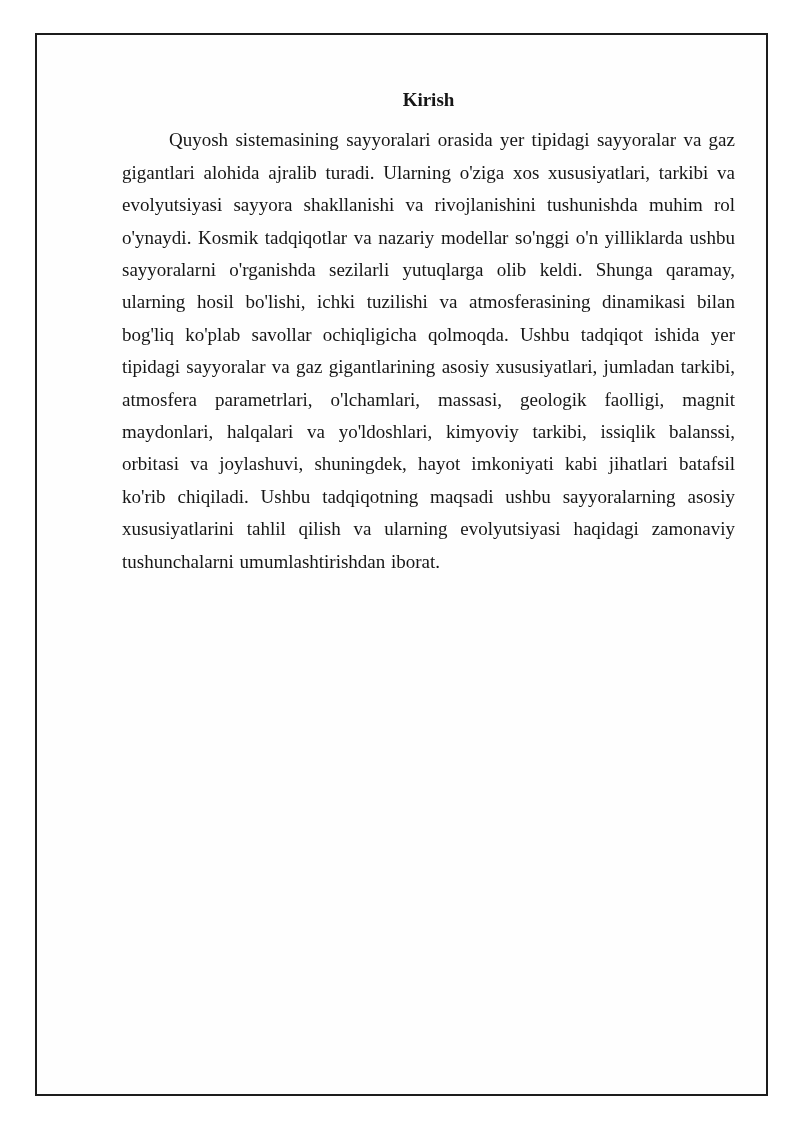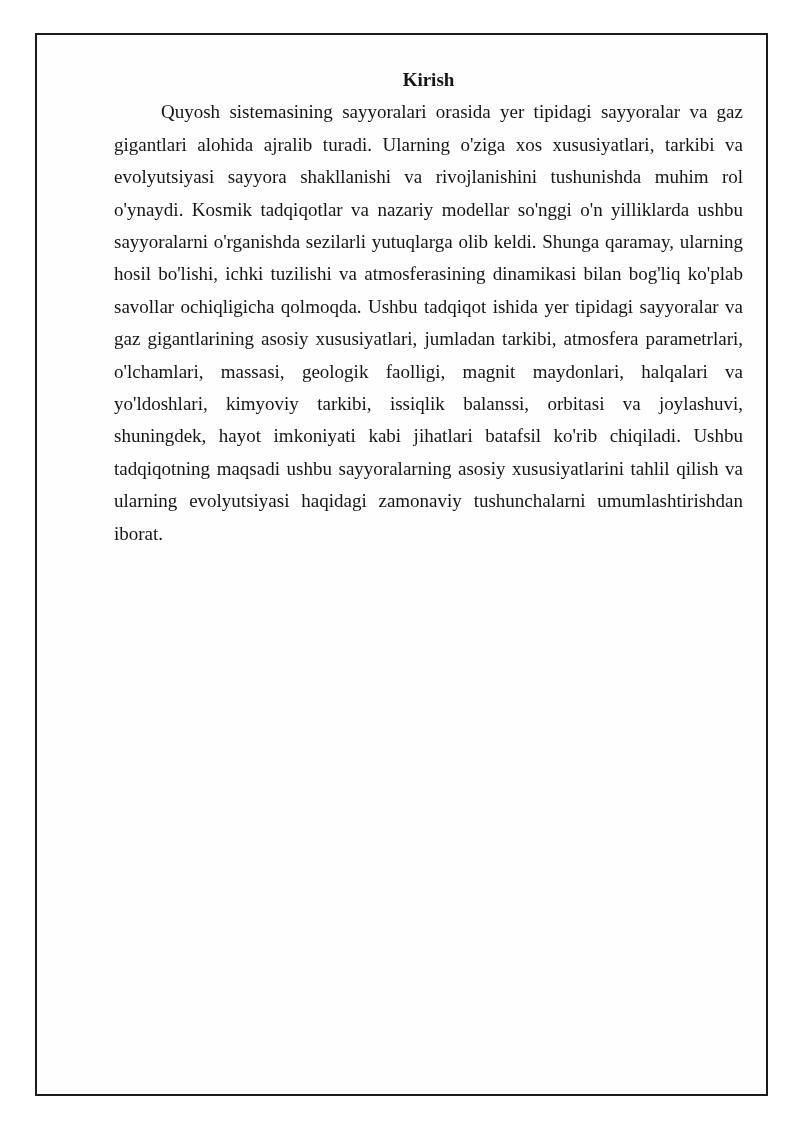--- a/index.html
+++ b/index.html
@@ -20,35 +20,35 @@
     top: 33px;
     width: 733px;
     height: 1063px;
     box-sizing: border-box;
     border: 2px solid #1c1c1c;
     background: #fefefe;
   }
   .content {
     position: absolute;
     left: 114px;
-    top: 64px;
+    top: 84px;
     width: 629px;
     color: #161616;
     font-size: 19px;
     line-height: 32.4px;
   }
   .doc-title {
     margin: 0;
     font-size: 19px;
     font-weight: bold;
     text-align: center;
     line-height: 32.4px;
   }
   .doc-paragraph {
-    margin: 0;
+    margin: 8px;
     text-align: justify;
     text-indent: 47px;
     word-spacing: 1px;
   }
 </style>
 </head>
 <body>
 
 <div class="page-frame"></div>
 

